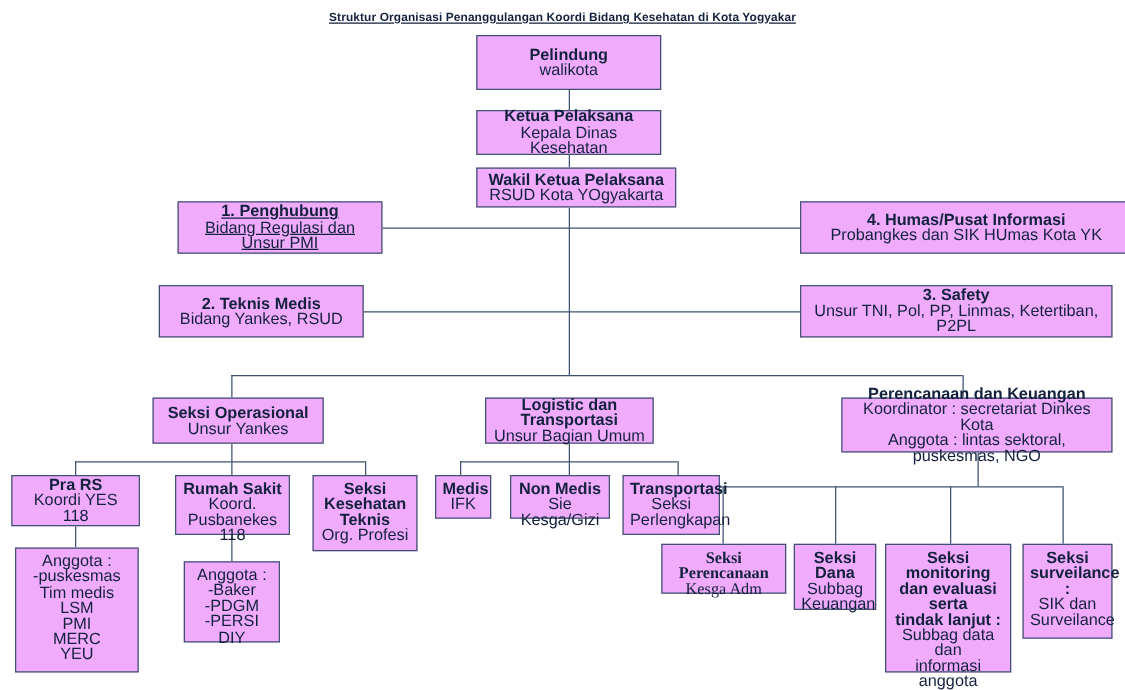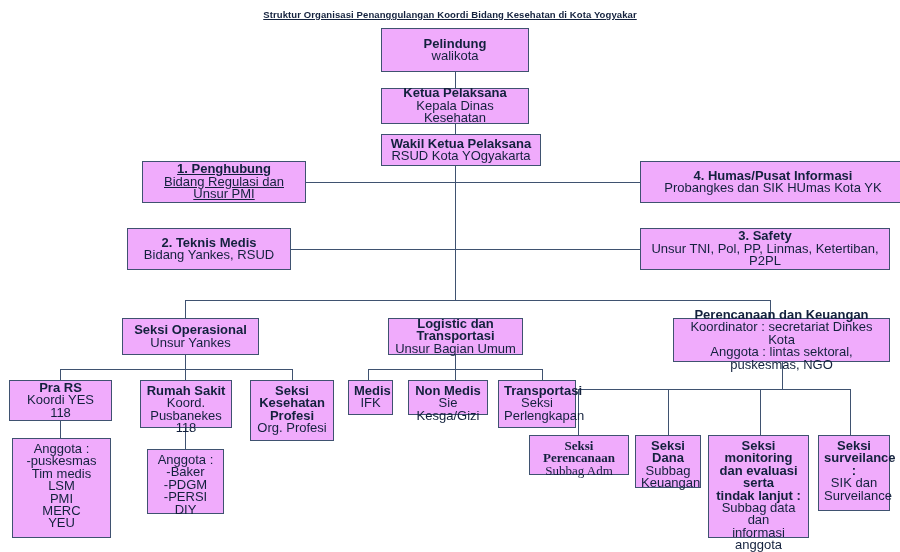--- a/index.html
+++ b/index.html
@@ -157,21 +157,21 @@
 
   <div class="box lft" style="left:140px; top:380px; width:92px; height:48px;">
     <span class="b">Rumah Sakit</span>
     <span class="n">Koord.</span>
     <span class="n">Pusbanekes 118</span>
   </div>
 
   <div class="box lft" style="left:250px; top:380px; width:84px; height:61px;">
     <span class="b">Seksi</span>
     <span class="b">Kesehatan</span>
-    <span class="b">Profesi</span>
+    <span class="b">Teknis</span>
     <span class="n">Org. Profesi</span>
   </div>
 
   <div class="box lft" style="left:348px; top:380px; width:45px; height:35px;">
     <span class="b">Medis</span>
     <span class="n">IFK</span>
   </div>
 
   <div class="box lft" style="left:408px; top:380px; width:80px; height:35px;">
     <span class="b">Non Medis</span>
@@ -196,21 +196,21 @@
 
   <div class="box lft" style="left:147px; top:449px; width:77px; height:65px;">
     <span class="n">Anggota :</span>
     <span class="n">-Baker</span>
     <span class="n">-PDGM</span>
     <span class="n">-PERSI DIY</span>
   </div>
 
   <div class="box lft" style="left:529px; top:435px; width:100px; height:40px;font-family:Liberation Serif, serif;">
     <span class="b">Seksi Perencanaan</span>
-    <span class="n">Subbag Adm</span>
+    <span class="n">Kesga Adm</span>
   </div>
 
   <div class="box lft" style="left:635px; top:435px; width:66px; height:53px;">
     <span class="b">Seksi Dana</span>
     <span class="n">Subbag</span>
     <span class="n">Keuangan</span>
   </div>
 
   <div class="box lft" style="left:708px; top:435px; width:101px; height:103px;">
     <span class="b">Seksi monitoring</span>

